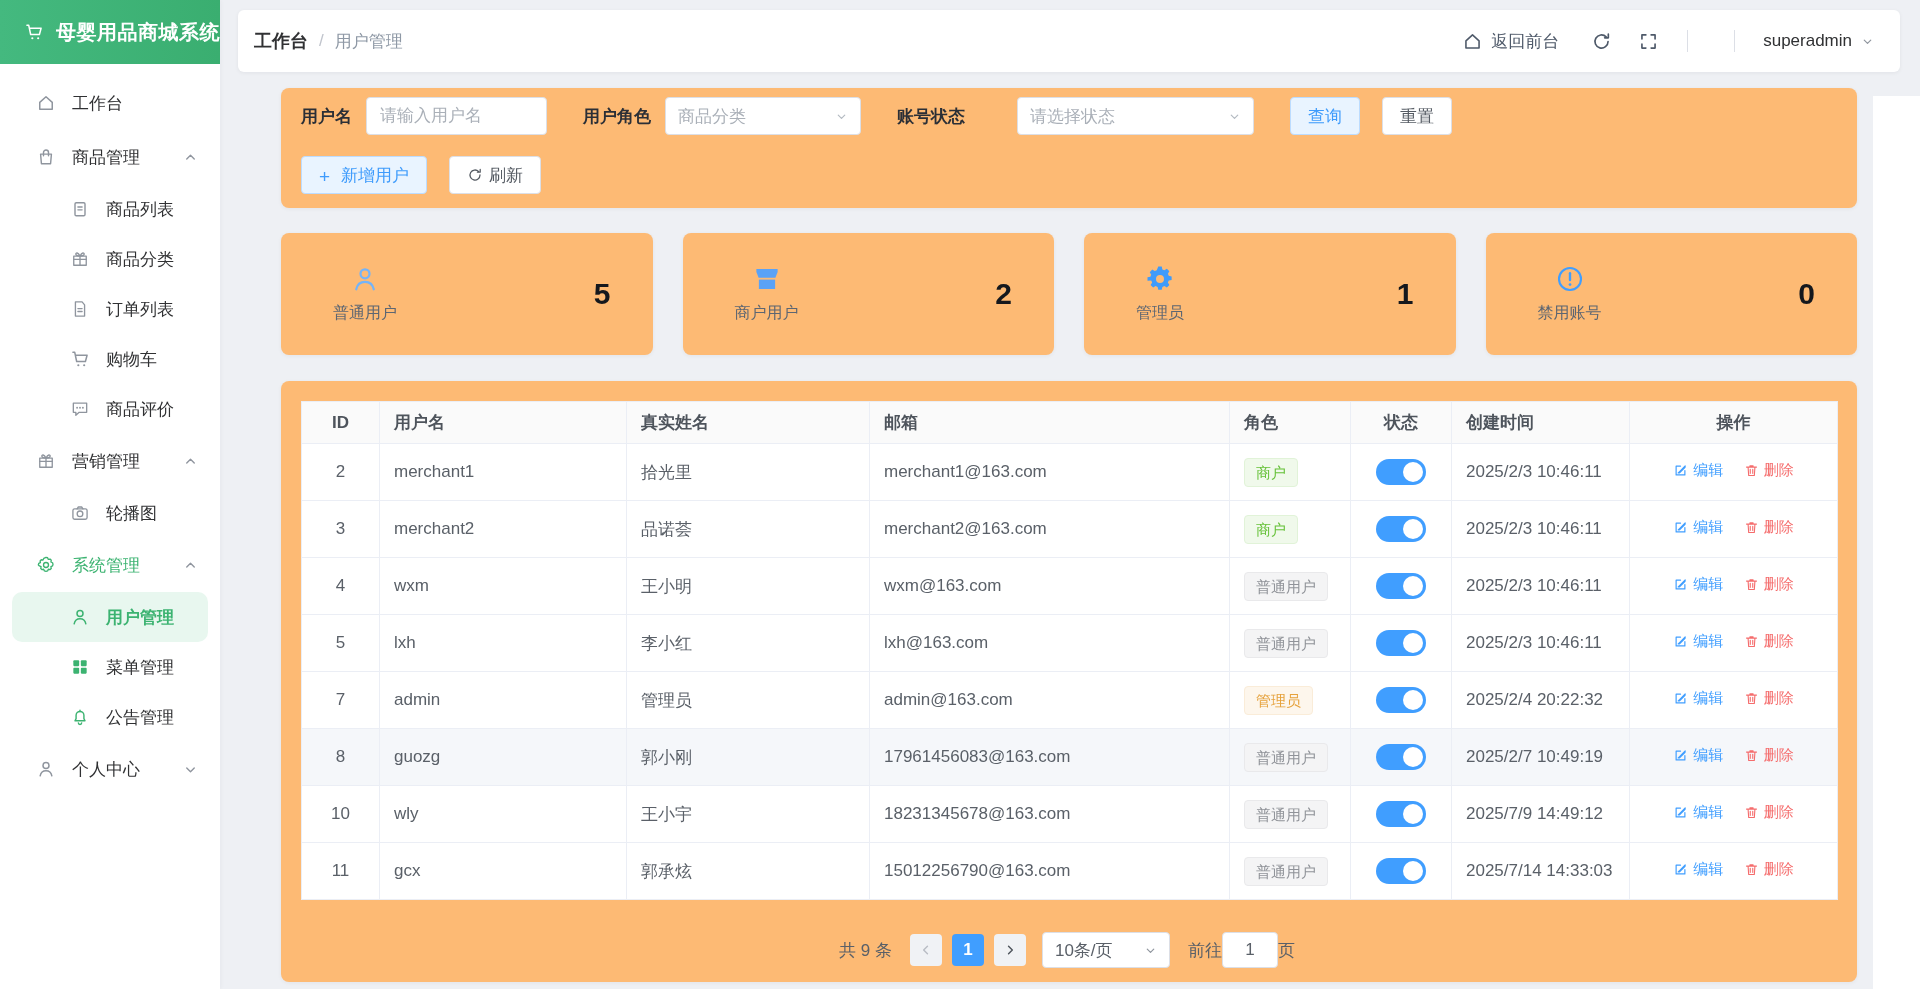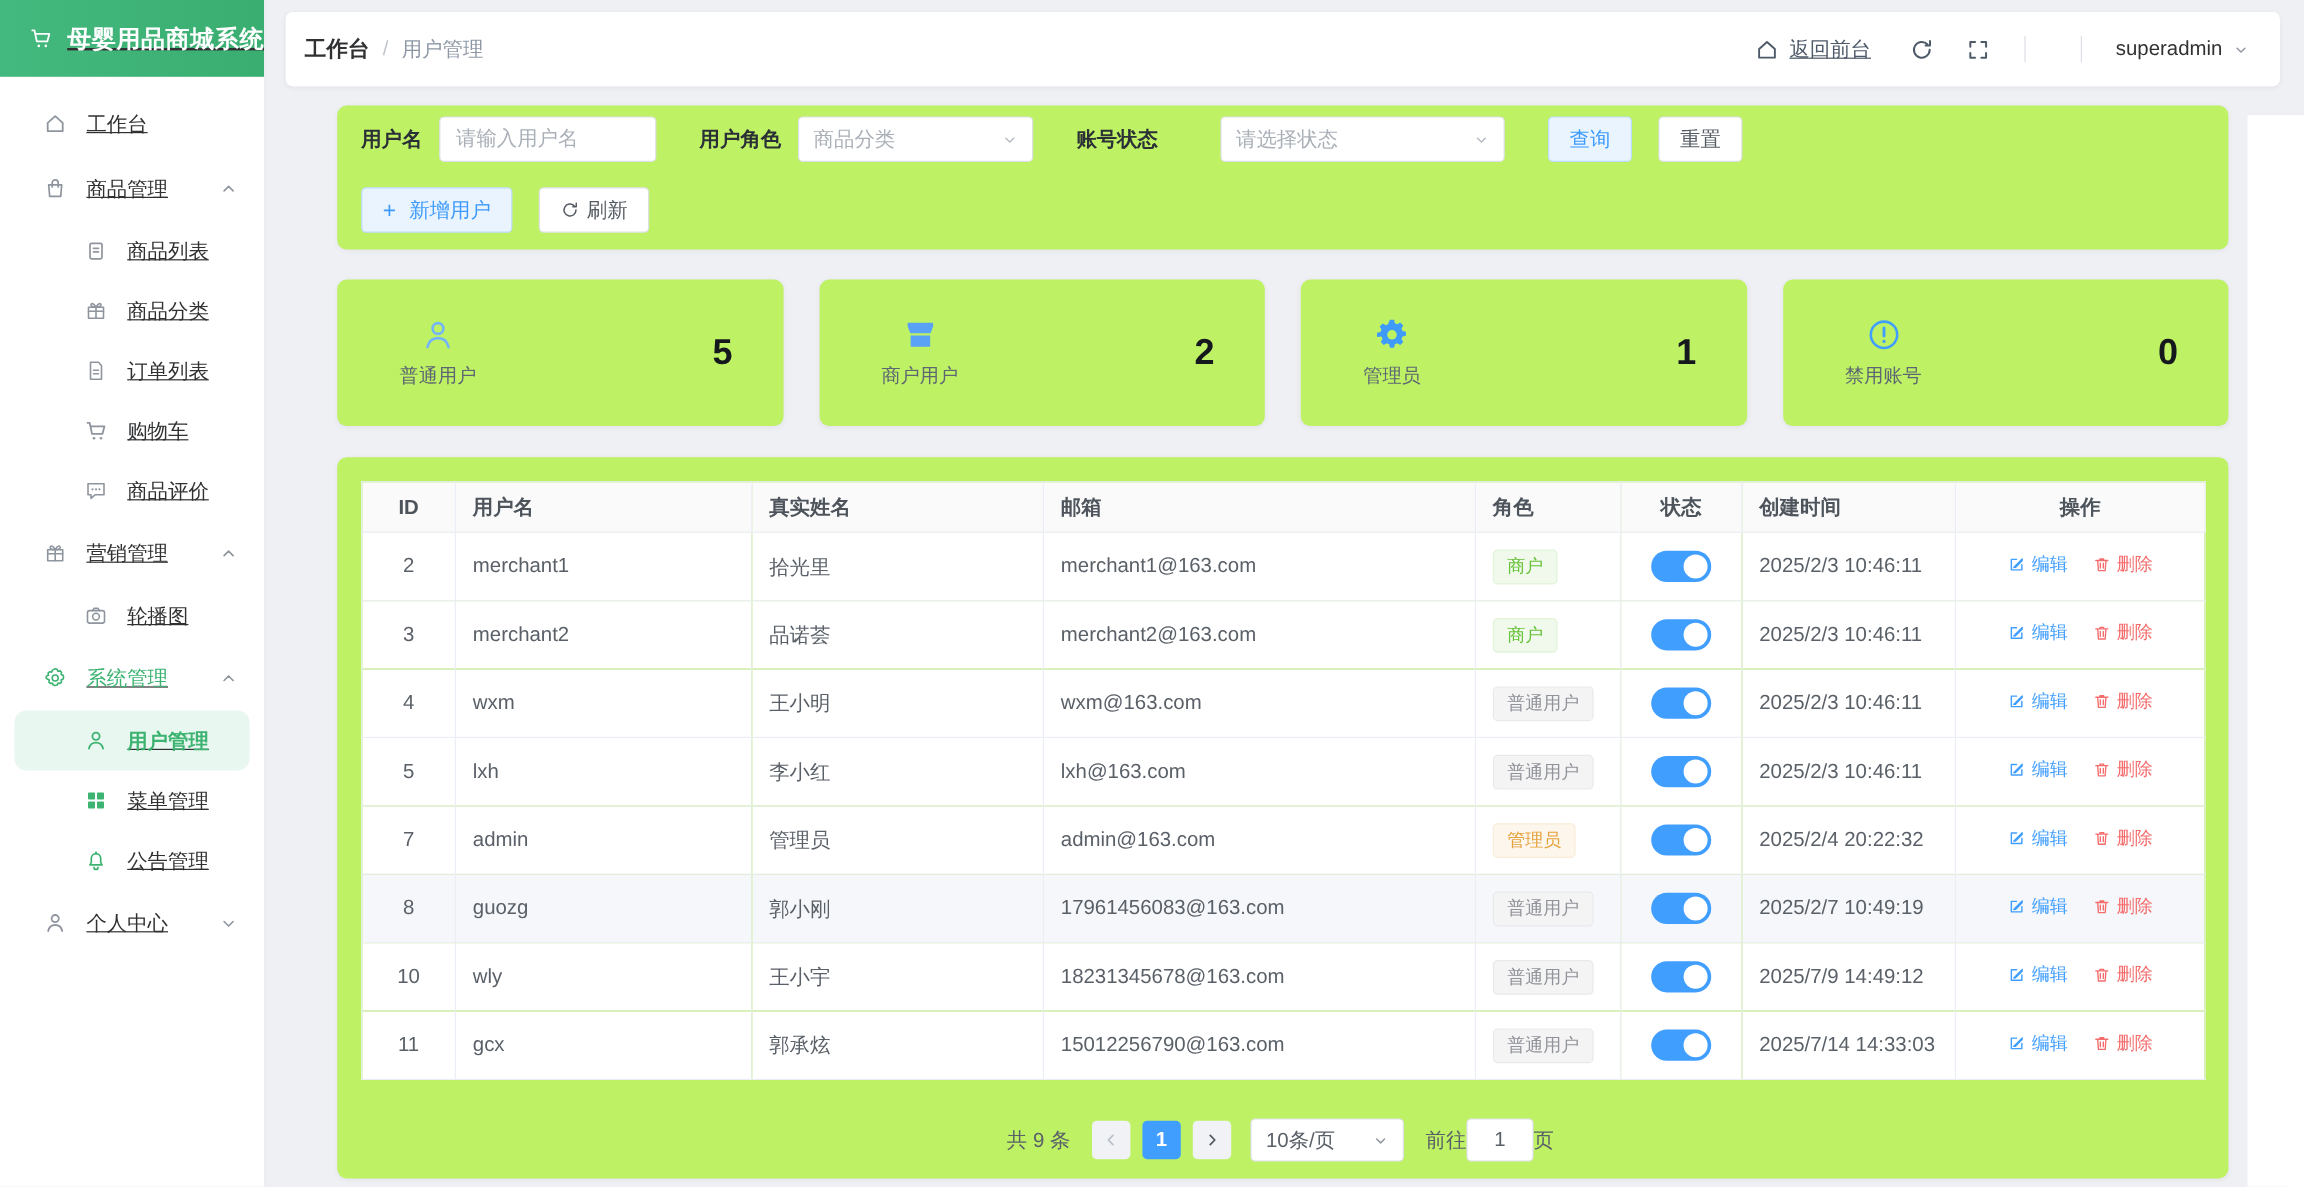--- a/index.html
+++ b/index.html
@@ -1,20 +1,20 @@
 <!DOCTYPE html>
 <html><head>
 <meta charset="utf-8">
 <style>
   * { margin:0; padding:0; box-sizing:border-box; }
   html,body { width:1920px; height:989px; overflow:hidden; }
   body { font-family:"Liberation Sans","DejaVu Sans",sans-serif; background:#eef0f4; display:flex; color:#303133; }
 
   
-  .sidebar { width:220px; height:100%; background:#fff; flex:0 0 220px; box-shadow:1px 0 4px rgba(0,21,41,.04); position:relative; z-index:3;text-decoration:underline; }
+  .sidebar { width:220px; height:100%; background:#fff; flex:0 0 220px; box-shadow:1px 0 4px rgba(0,21,41,.04); position:relative; z-index:3; }
   .logo { height:64px; background:linear-gradient(90deg,#44b97f,#3aae70); display:flex; align-items:center; padding-left:24px; gap:12px; color:#fff; }
   .logo-icon { width:26px; height:26px; display:inline-flex; }
   .logo-icon svg { width:100%; height:100%; }
   .logo-title { font-size:20px; font-weight:700; letter-spacing:.5px; white-space:nowrap; }
   .nav { padding-top:12px; }
   .menu-item { display:flex; align-items:center; height:54px; padding:0 22px 0 36px; font-size:17px; color:#303133; cursor:pointer; }
   .menu-item.lv2 { height:50px; padding-left:70px; }
   .mi-icon { width:20px; height:20px; margin-right:16px; color:#8f959e; display:inline-flex; flex:0 0 20px; }
   .mi-icon svg { width:100%; height:100%; }
   .mi-label { white-space:nowrap; }
@@ -30,34 +30,34 @@
   
   .main { flex:1; height:100%; position:relative; overflow:hidden; }
 
   .topbar-wrap { padding:10px 20px 0 18px; }
   .topbar { height:62px; background:#fff; border-radius:6px; box-shadow:0 1px 4px rgba(0,21,41,.06); display:flex; align-items:center; padding:0 26px 0 16px; }
   .breadcrumb { display:flex; align-items:center; gap:11px; }
   .bc-home { font-size:18px; font-weight:700; color:#303133; cursor:pointer; }
   .bc-sep { color:#c0c4cc; font-size:17px; }
   .bc-current { font-size:17px; color:#8e98a5; }
   .topbar-right { margin-left:auto; display:flex; align-items:center; }
-  .back-front { display:flex; align-items:center; gap:8px; color:#4e5969; font-size:17px; cursor:pointer;text-decoration:underline; }
+  .back-front { display:flex; align-items:center; gap:8px; color:#4e5969; font-size:17px; cursor:pointer; }
   .tb-icon { width:21px; height:21px; color:#4e5969; display:inline-flex; cursor:pointer; }
   .tb-icon svg { width:100%; height:100%; }
   .tb-refresh { margin-left:32px; }
   .tb-full { margin-left:26px; }
   .tb-div { width:1px; height:22px; background:#dcdfe6; margin-left:28px; }
   .tb-div2 { margin-left:46px; }
   .user-drop { margin-left:28px; display:flex; align-items:center; gap:9px; cursor:pointer; }
   .user-name { font-size:17px; color:#303133; }
   .caret { width:13px; height:13px; color:#8f959e; display:inline-flex; }
   .caret svg { width:100%; height:100%; }
 
   .content { padding:16px 63px 0 61px; }
-  .card { background:#bef264; border-radius:8px; box-shadow:0 1px 4px rgba(0,21,41,.05); }
+  .card { background:#fdba74; border-radius:8px; box-shadow:0 1px 4px rgba(0,21,41,.05); }
 
   
   .filter-card { padding:8px 20px 14px; }
   .filter-row { display:flex; align-items:center; height:40px; }
   .f-group { display:flex; align-items:center; margin-right:36px; }
   .f-label { font-size:17px; font-weight:600; color:#2b2f36; margin-right:14px; white-space:nowrap; }
   .f-input { width:181px; height:38px; border:1px solid #dcdfe6; border-radius:4px; padding:0 13px; font-size:17px; color:#606266; outline:none; background:#fff; }
   .f-input::placeholder { color:#aab0b8; }
   .f-select { width:196px; height:38px; border:1px solid #dcdfe6; border-radius:4px; padding:0 12px; display:flex; align-items:center; justify-content:space-between; cursor:pointer; background:#fff; }
   .f-select .ph { font-size:17px; color:#aab0b8; }

